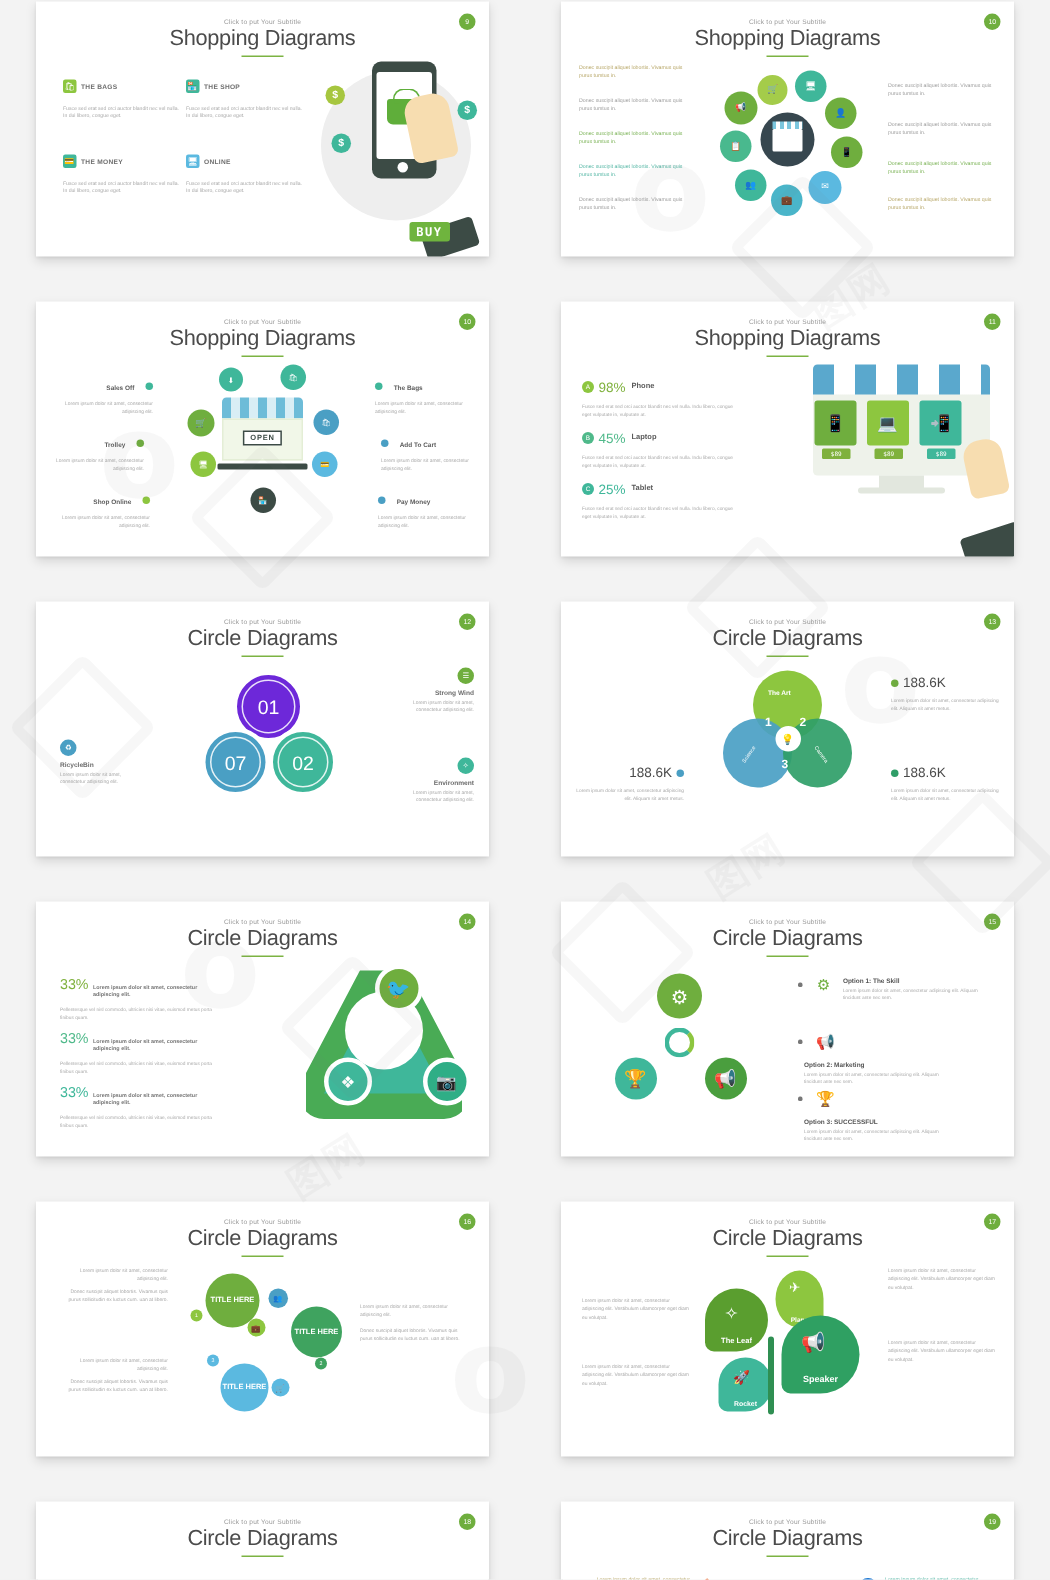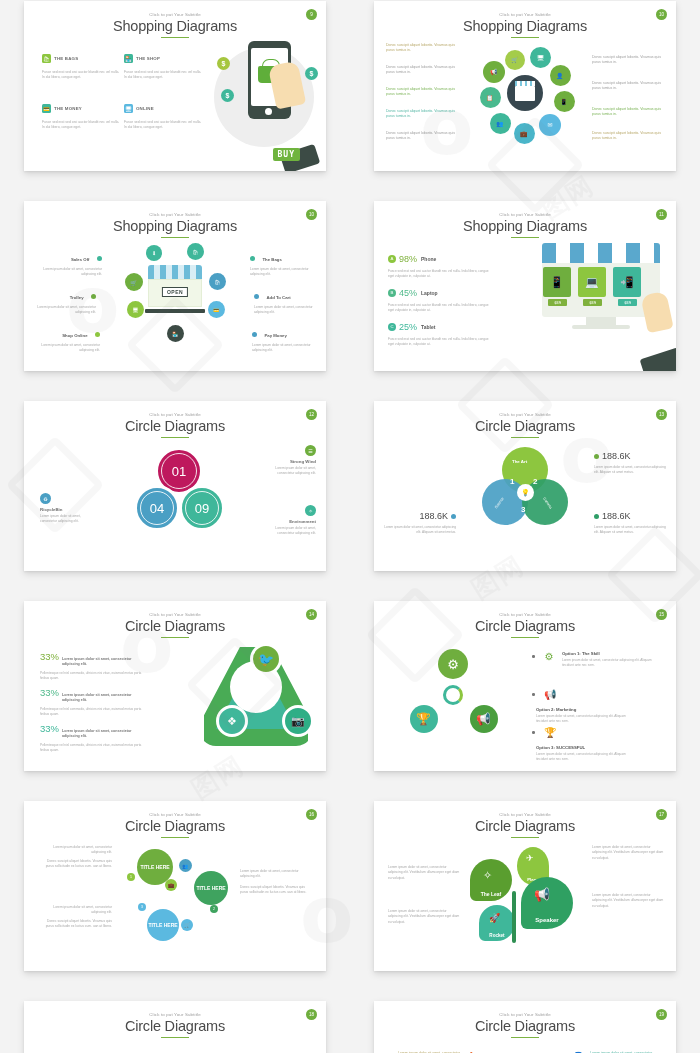--- a/index.html
+++ b/index.html
@@ -352,28 +352,28 @@
       </div>
     </div>
 
     <div class="cell">
       <div class="slide">
         <div class="sub">Click to put Your Subtitle</div>
         <div class="ttl">Circle Diagrams</div>
         <div class="ttl-ul"></div>
         <div class="pgnum">12</div>
 
-        <div class="ring" style="left:131px;top:46px;width:48px;height:48px;background:#be185d">
+        <div class="ring" style="left:131px;top:46px;width:48px;height:48px;background:#6d28d9">
             <span>01</span>
           </div>
         <div class="ring" style="left:155px;top:84px;width:46px;height:46px;background:#3fb79a">
-            <span>09</span>
+            <span>02</span>
           </div>
         <div class="ring" style="left:110px;top:84px;width:46px;height:46px;background:#4a9fc4">
-            <span>04</span>
+            <span>07</span>
           </div>
 
         <div class="s5lab" style="left:16px;top:92px;">
           <div class="c" style="position:relative;width:11px;height:11px;background:#4a9fc4">
               <span style="font-size:5px">♻</span>
             </div>
           <div class="t">RicycleBin</div>
           <div class="b">Lorem ipsum dolor sit amet, consectetur adipiscing elit.</div>
         </div>
         <div class="s5lab" style="right:10px;top:44px;text-align:right;">

